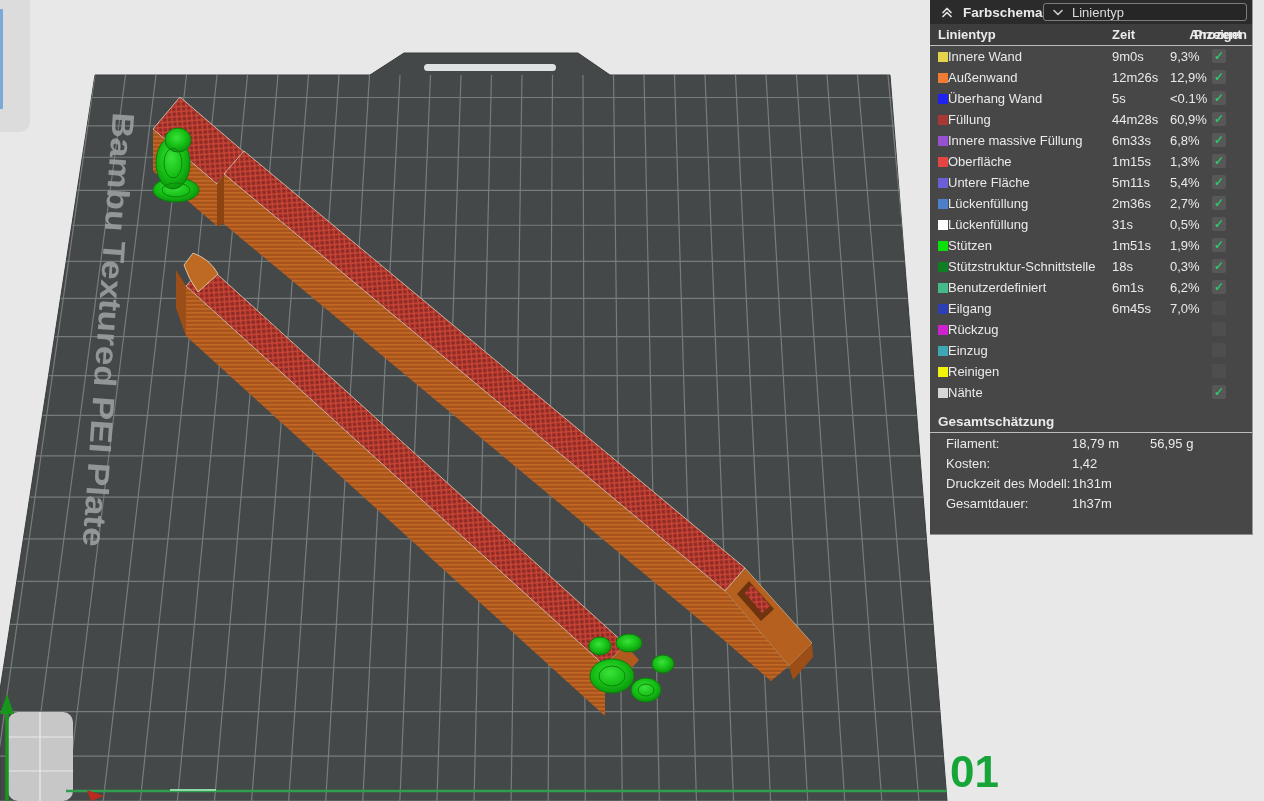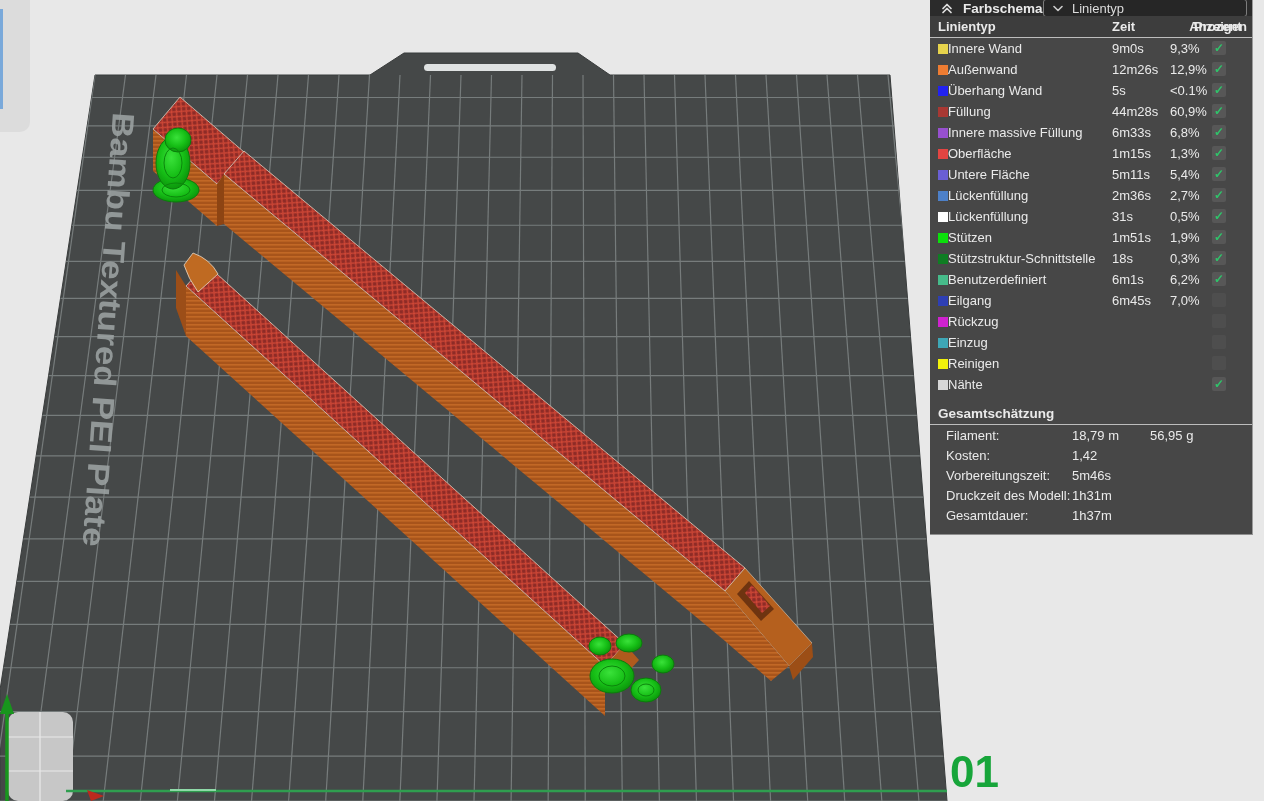--- a/index.html
+++ b/index.html
@@ -10,21 +10,21 @@
 
   
   .frag{position:absolute;left:0;top:0;width:30px;height:132px;background:#dcdcdc;
         border-radius:0 0 10px 0;}
   .frag .blue{position:absolute;left:0;top:9px;width:3px;height:100px;background:#7aa9da;}
 
   
   .panel{position:absolute;left:930px;top:0;width:323px;height:535px;background:#474747;
          color:#eaeaea;border-right:1px solid #9a9a9a;border-bottom:1px solid #8f8f8f;
          box-sizing:border-box;}
-  .panel-bar{height:16px;background:#2b2b2b;display:flex;align-items:center;padding:0 5px;}
+  .panel-bar{height:24px;background:#2b2b2b;display:flex;align-items:center;padding:0 5px;}
   .collapse-ic{width:16px;height:16px;display:flex;align-items:center;justify-content:center;margin:0 4px;}
   .panel-title{font-weight:bold;font-size:13.5px;margin-left:4px;}
   .dropdown{margin-left:auto;width:184px;height:16px;background:#262626;border:1px solid #7d7d7d;
             border-radius:3px;display:flex;align-items:center;gap:9px;padding:0 9px;
             font-size:13px;color:#dcdcdc;}
   .thead{position:relative;height:21px;background:#3d3d3d;border-bottom:1px solid #bdbdbd;
          font-weight:bold;font-size:13px;display:flex;align-items:center;}
   .thead .c1{margin-left:8px;}
   .thead .c2{position:absolute;left:182px;}
   .thead .c3{position:absolute;left:240px;margin-left:24px;}
@@ -335,25 +335,20 @@
           <span class="sl">Filament:</span>
           <span class="sv1">18,79 m</span>
           <span class="sv2">56,95 g</span>
         </div>
         <div class="srow">
           <span class="sl">Kosten:</span>
           <span class="sv1">1,42</span>
           <span class="sv2"></span>
         </div>
         <div class="srow">
-          <span class="sl">Vorbereitungszeit:</span>
-          <span class="sv1">5m46s</span>
-          <span class="sv2"></span>
-        </div>
-        <div class="srow">
           <span class="sl">Druckzeit des Modell:</span>
           <span class="sv1">1h31m</span>
           <span class="sv2"></span>
         </div>
         <div class="srow">
           <span class="sl">Gesamtdauer:</span>
           <span class="sv1">1h37m</span>
           <span class="sv2"></span>
         </div>
       </div>

